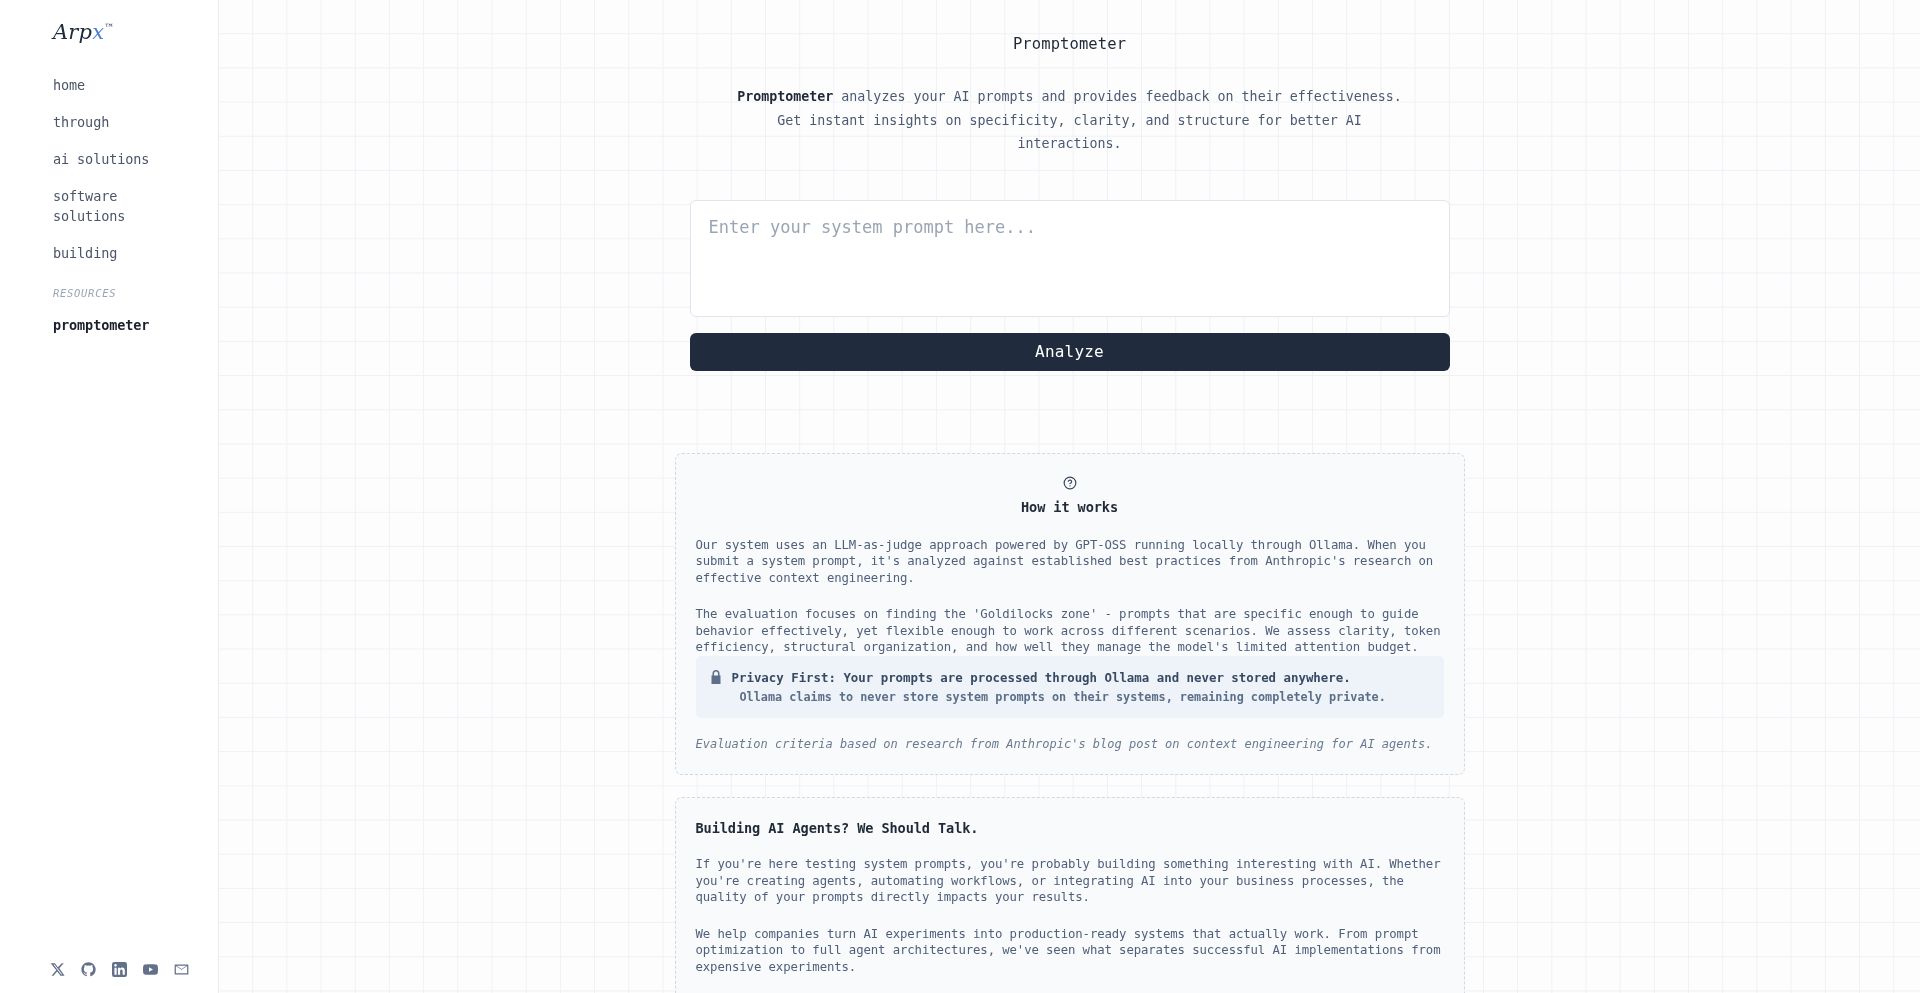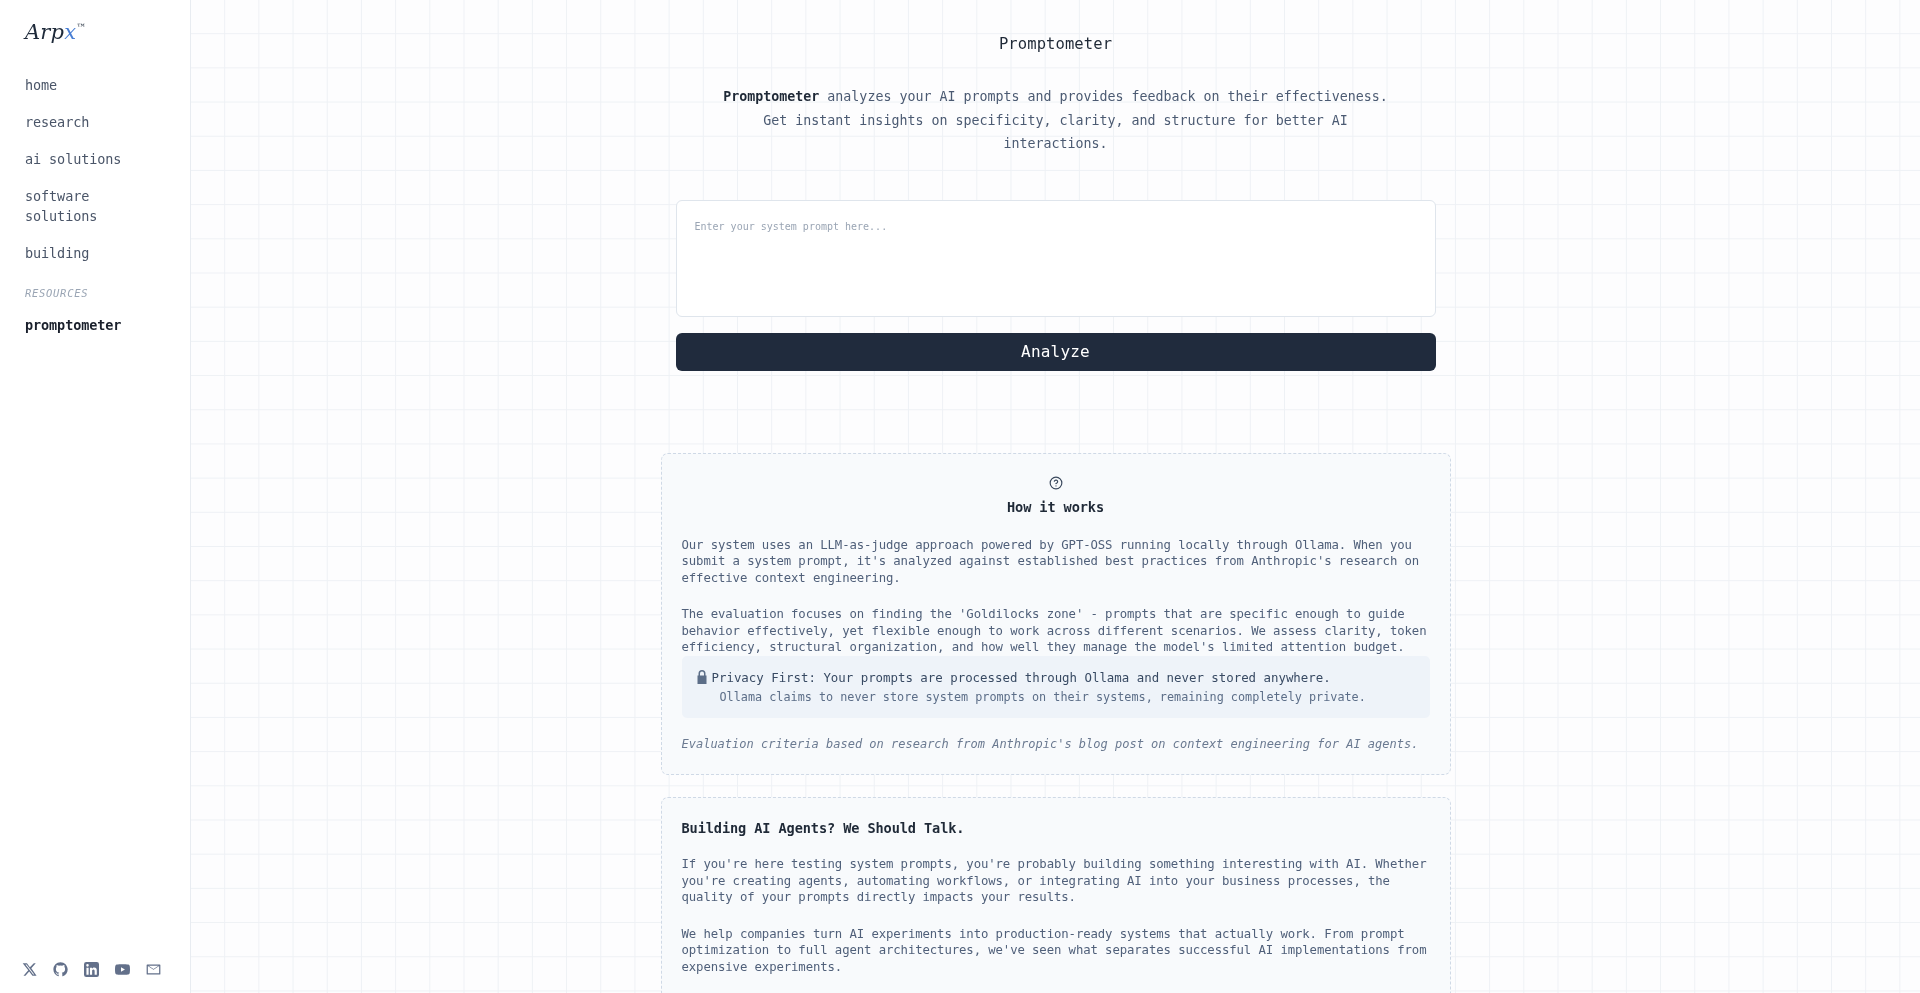--- a/index.html
+++ b/index.html
@@ -4,21 +4,21 @@
 <style>
   *, *::before, *::after { box-sizing: border-box; }
   html, body {
     margin: 0; padding: 0;
     width: 1920px; height: 993px;
     overflow: hidden;
     background: #ffffff;
     font-family: "DejaVu Sans Mono", "Liberation Mono", monospace;
     -webkit-font-smoothing: antialiased;
   }
-  .app { display: flex; width: 1920px; height: 869px; }
+  .app { display: flex; width: 1920px; height: 869px; padding-left: 28px; }
 
   
   .sidebar {
     width: 191px;
     min-width: 191px;
     height: 993px;
     background: #ffffff;
     border-right: 1px solid #e8ecf1;
     position: relative;
     padding: 22px 0 0 0;
@@ -119,21 +119,21 @@
 
   .prompt-wrap { width: 760px; margin: 0 auto; }
   .prompt-box {
     width: 760px;
     height: 117px;
     border: 1px solid #dfe5ec;
     border-radius: 6px;
     background: #ffffff;
     padding: 16px 18px;
     font-family: "DejaVu Sans Mono", "Liberation Mono", monospace;
-    font-size: 10px;
+    font-size: 17px;
     color: #ef4444;
     resize: none;
     outline: none;
     line-height: 20px;
   }
   .prompt-box::placeholder { color: #9aa5b4; }
 
   .analyze-btn {
     width: 760px;
     height: 38px;
@@ -180,23 +180,24 @@
     color: #50607a;
     letter-spacing: -.1px;
   }
   .card p:last-of-type { margin-bottom: 0; }
 
   .privacy {
     background: #eef3f9;
     border-radius: 5px;
     padding: 11px 14px 12px 14px;
     display: flex;
-    gap: 4px;
+    gap: 10px;
     align-items: flex-start;
     margin-bottom: 18px;
+    font-weight: bold;
   }
   .privacy .lock { flex: 0 0 auto; margin-top: 2px; }
   .privacy-text .p1 {
     font-size: 12.4px;
     color: #384a63;
     line-height: 17px;
   }
   .privacy-text .p2 {
     font-size: 11.8px;
     color: #5c6e88;
@@ -236,21 +237,21 @@
 <body>
 
 <div class="app">
 
   <aside class="sidebar">
 
     <div class="logo"><span>Arp</span><span class="x">x</span><span class="tm">™</span></div>
 
     <nav class="nav">
       <div class="nav-item">home</div>
-      <div class="nav-item">research</div>
+      <div class="nav-item">through</div>
       <div class="nav-item">ai solutions</div>
       <div class="nav-item">software solutions</div>
       <div class="nav-item">building</div>
 
       <div class="nav-section-title">RESOURCES</div>
       <div class="nav-item active">promptometer</div>
     </nav>
 
     <div class="social-row">
       <span class="si">

